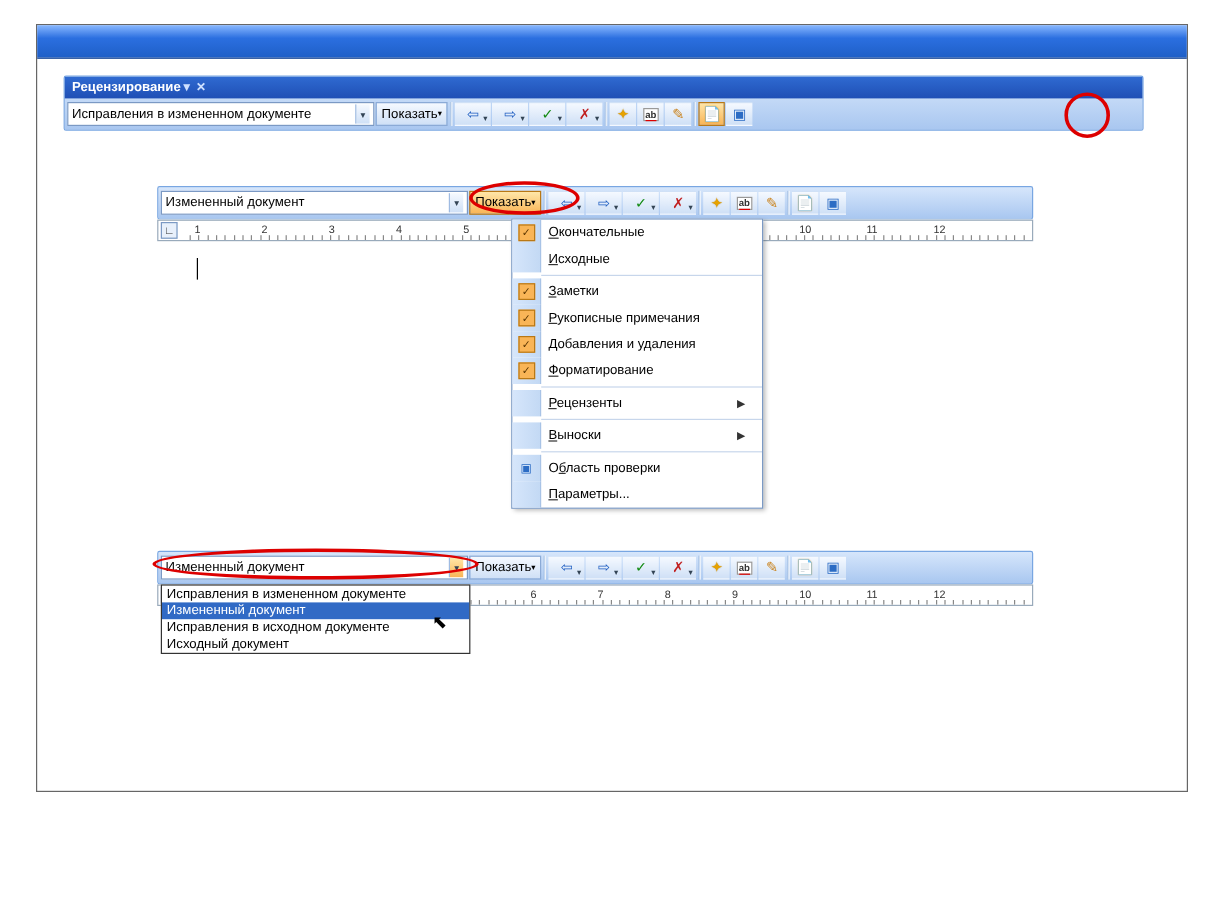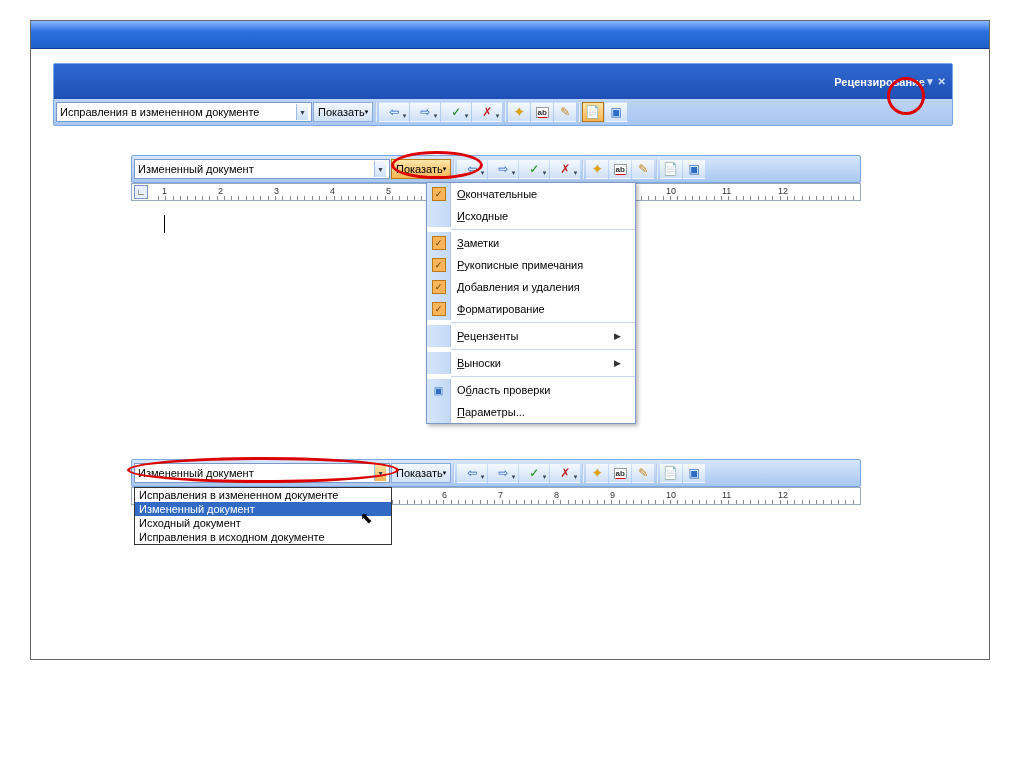--- a/index.html
+++ b/index.html
@@ -40,27 +40,27 @@
 
   
   .rev-toolbar {
     position: absolute;
     background: linear-gradient(to bottom, #d6e6fb 0%, #a9c7f0 100%);
     border: 1px solid #78a6e2;
     border-radius: 2px;
   }
   .rev-header {
     background: linear-gradient(to bottom, #2f6ad1 0%, #1f4fb5 100%);
-    height: 35px;
+    height: 18px;
     color: #fff;
     font-size: 11px;
     font-weight: bold;
     padding: 2px 6px;
     display: flex;
-    justify-content: flex-end;
+    justify-content: flex-start;
     align-items: center;
   }
   .rev-header .close-chevrons { display:flex; gap:3px; font-size:10px; color:#cfe1ff; }
   .rev-row {
     display: flex;
     align-items: center;
     height: 26px;
     padding: 0 2px;
     gap: 1px;
   }
@@ -599,20 +599,20 @@
           <div class="mark"></div>
           <div class="mark"></div>
           <div class="mark"></div>
           <div class="mark"></div>
           <div class="mark"></div>
         </div>
 
       <div class="listbox" style="left:103px; top:438px; width:258px;" id="listbox3">
           <div class="li-item">Исправления в измененном документе</div>
           <div class="li-item selected">Измененный документ</div>
+          <div class="li-item">Исправления в исходном документе</div>
           <div class="li-item">Исходный документ</div>
-          <div class="li-item">Исправления в исходном документе</div>
         </div>
       <div class="mouse-cursor" style="left:329px; top:460px;">⬉</div>
 
     </div>
   </div>
 </div>
 
 </body></html>

